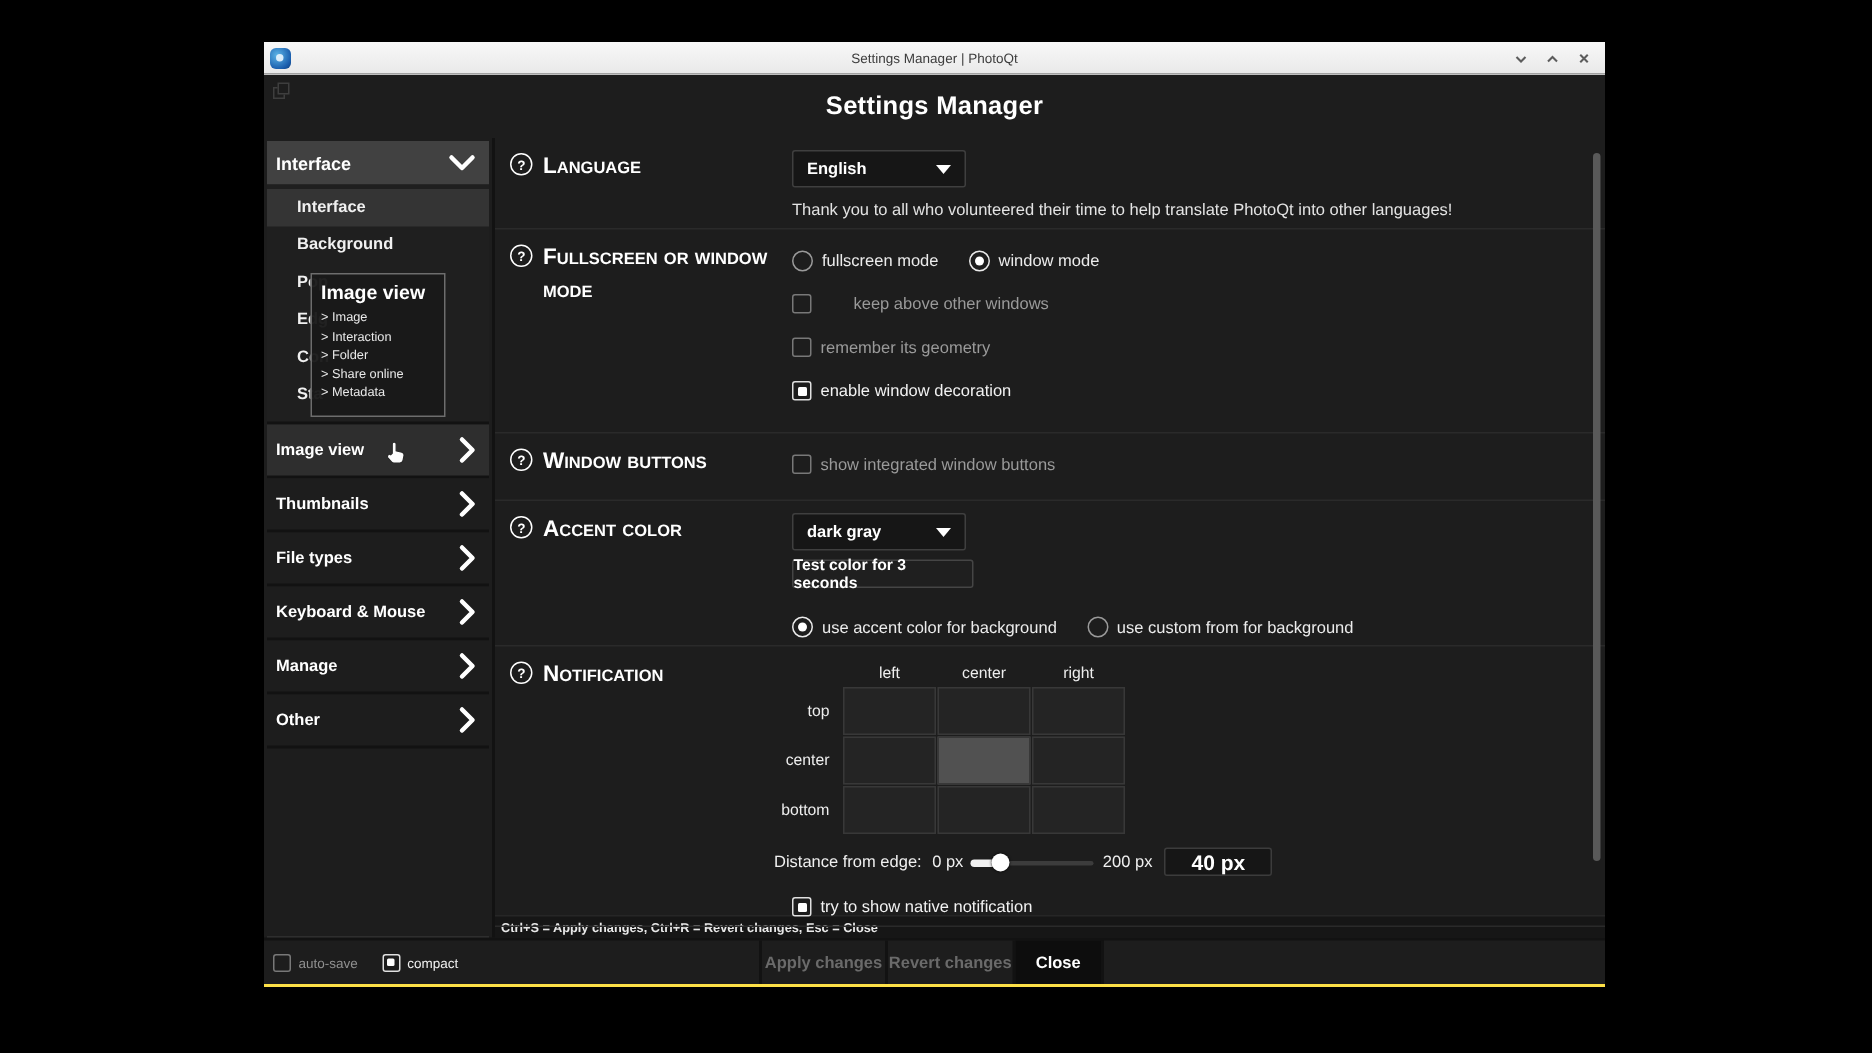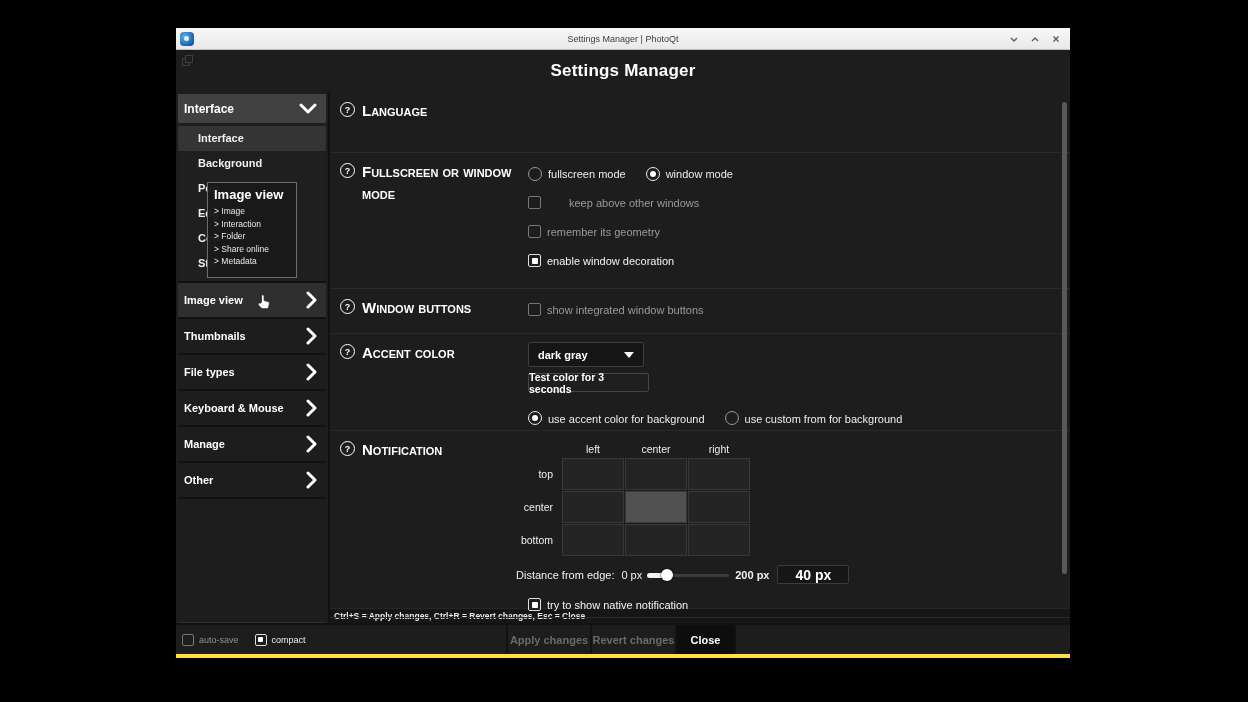--- a/index.html
+++ b/index.html
@@ -2,21 +2,21 @@
 <html><head>
 <meta charset="utf-8">
 <style>
   * { margin:0; padding:0; box-sizing:border-box; }
   html,body { width:1248px; height:702px; background:#000; overflow:hidden;
               font-family:"Liberation Sans", sans-serif; }
   .stage { position:relative; width:1248px; height:702px; background:#000; }
 
   
   .window { position:absolute; left:176px; top:28px; width:894px; height:630px;
-            background:#1d1d1d; border-bottom:4px solid #fde047;
+            background:#1d1d1d; border-bottom:2px solid #fde047;
             display:flex; flex-direction:column; }
 
   
   .titlebar { height:22px; flex:none; background:linear-gradient(#f8f8f8,#e9e9e9);
               border-bottom:1px solid #bfbfbf; display:flex; align-items:center; position:relative; }
   .app-icon { width:14px; height:14px; margin-left:4px; border-radius:4px;
               background:radial-gradient(circle at 35% 35%, #5db6e8, #1b5fae 70%, #0d3c7a);
               position:relative; }
   .app-icon::after { content:''; position:absolute; left:4px; top:4px; width:5px; height:5px;
               border-radius:50%; background:#eaf6ff; opacity:.9; }
@@ -103,21 +103,21 @@
   
   .notif-grid { display:grid; grid-template-columns:70px repeat(3,62px); grid-auto-rows:auto;
            gap:1px; margin-left:-37px; margin-top:2px; }
   .ng-head { font-size:10.5px; color:#eee; text-align:center; height:16px; line-height:16px; }
   .ng-rowlabel { font-size:10.5px; color:#eee; text-align:right; padding-right:8px; align-self:center; }
   .ng-cell { height:32px; background:#242424; border:1px solid #383838; }
   .ng-cell.selected { background:#515151; }
   .distance-row { display:flex; align-items:center; margin-left:-12px; margin-top:9px; height:19px; }
   .dist-label { font-size:11px; color:#f0f0f0; }
   .dist-min, .dist-max { font-size:11px; color:#f0f0f0; }
-  .dist-min { margin-left:7px; } .dist-max { margin-left:6px;font-weight:bold; }
+  .dist-min { margin-left:7px; } .dist-max { margin-left:6px; }
   .slider { position:relative; width:82px; height:12px; margin-left:5px; flex:none; }
   .slider .track { position:absolute; left:0; right:0; top:5px; height:3px; background:#3c3c3c; border-radius:2px; }
   .slider .fill { position:absolute; left:0; top:4px; width:22px; height:5px; background:#f2f2f2; border-radius:3px; }
   .slider .handle { position:absolute; left:14px; top:0; width:12px; height:12px; background:#fff;
             border-radius:50%; box-shadow:0 0 2px #000; }
   .spin { width:72px; height:19px; margin-left:8px; border:1px solid #3c3c3c; background:#161616;
             border-radius:2px; display:flex; align-items:center; justify-content:center;
             color:#fff; font-weight:bold; font-size:14px; }
   .native-row { margin-top:8px; }
 
@@ -234,20 +234,27 @@
       </div>
 
       <div class="content">
         <div class="sections">
 
           <div class="section sec-lang">
             <div class="section-head">
               <div class="qicon">?</div>
               <div class="section-title">Language</div>
             </div>
+            <div class="section-body">
+              <div class="dropdown">
+                <span>English</span>
+                <span class="caret"></span>
+              </div>
+              <div class="note">Thank you to all who volunteered their time to help translate PhotoQt into other languages!</div>
+            </div>
           </div>
 
           <div class="section sec-mode">
             <div class="section-head">
               <div class="qicon">?</div>
               <div class="section-title">Fullscreen or window mode</div>
             </div>
             <div class="section-body">
               <div class="row">
                 <span class="radio"></span>

